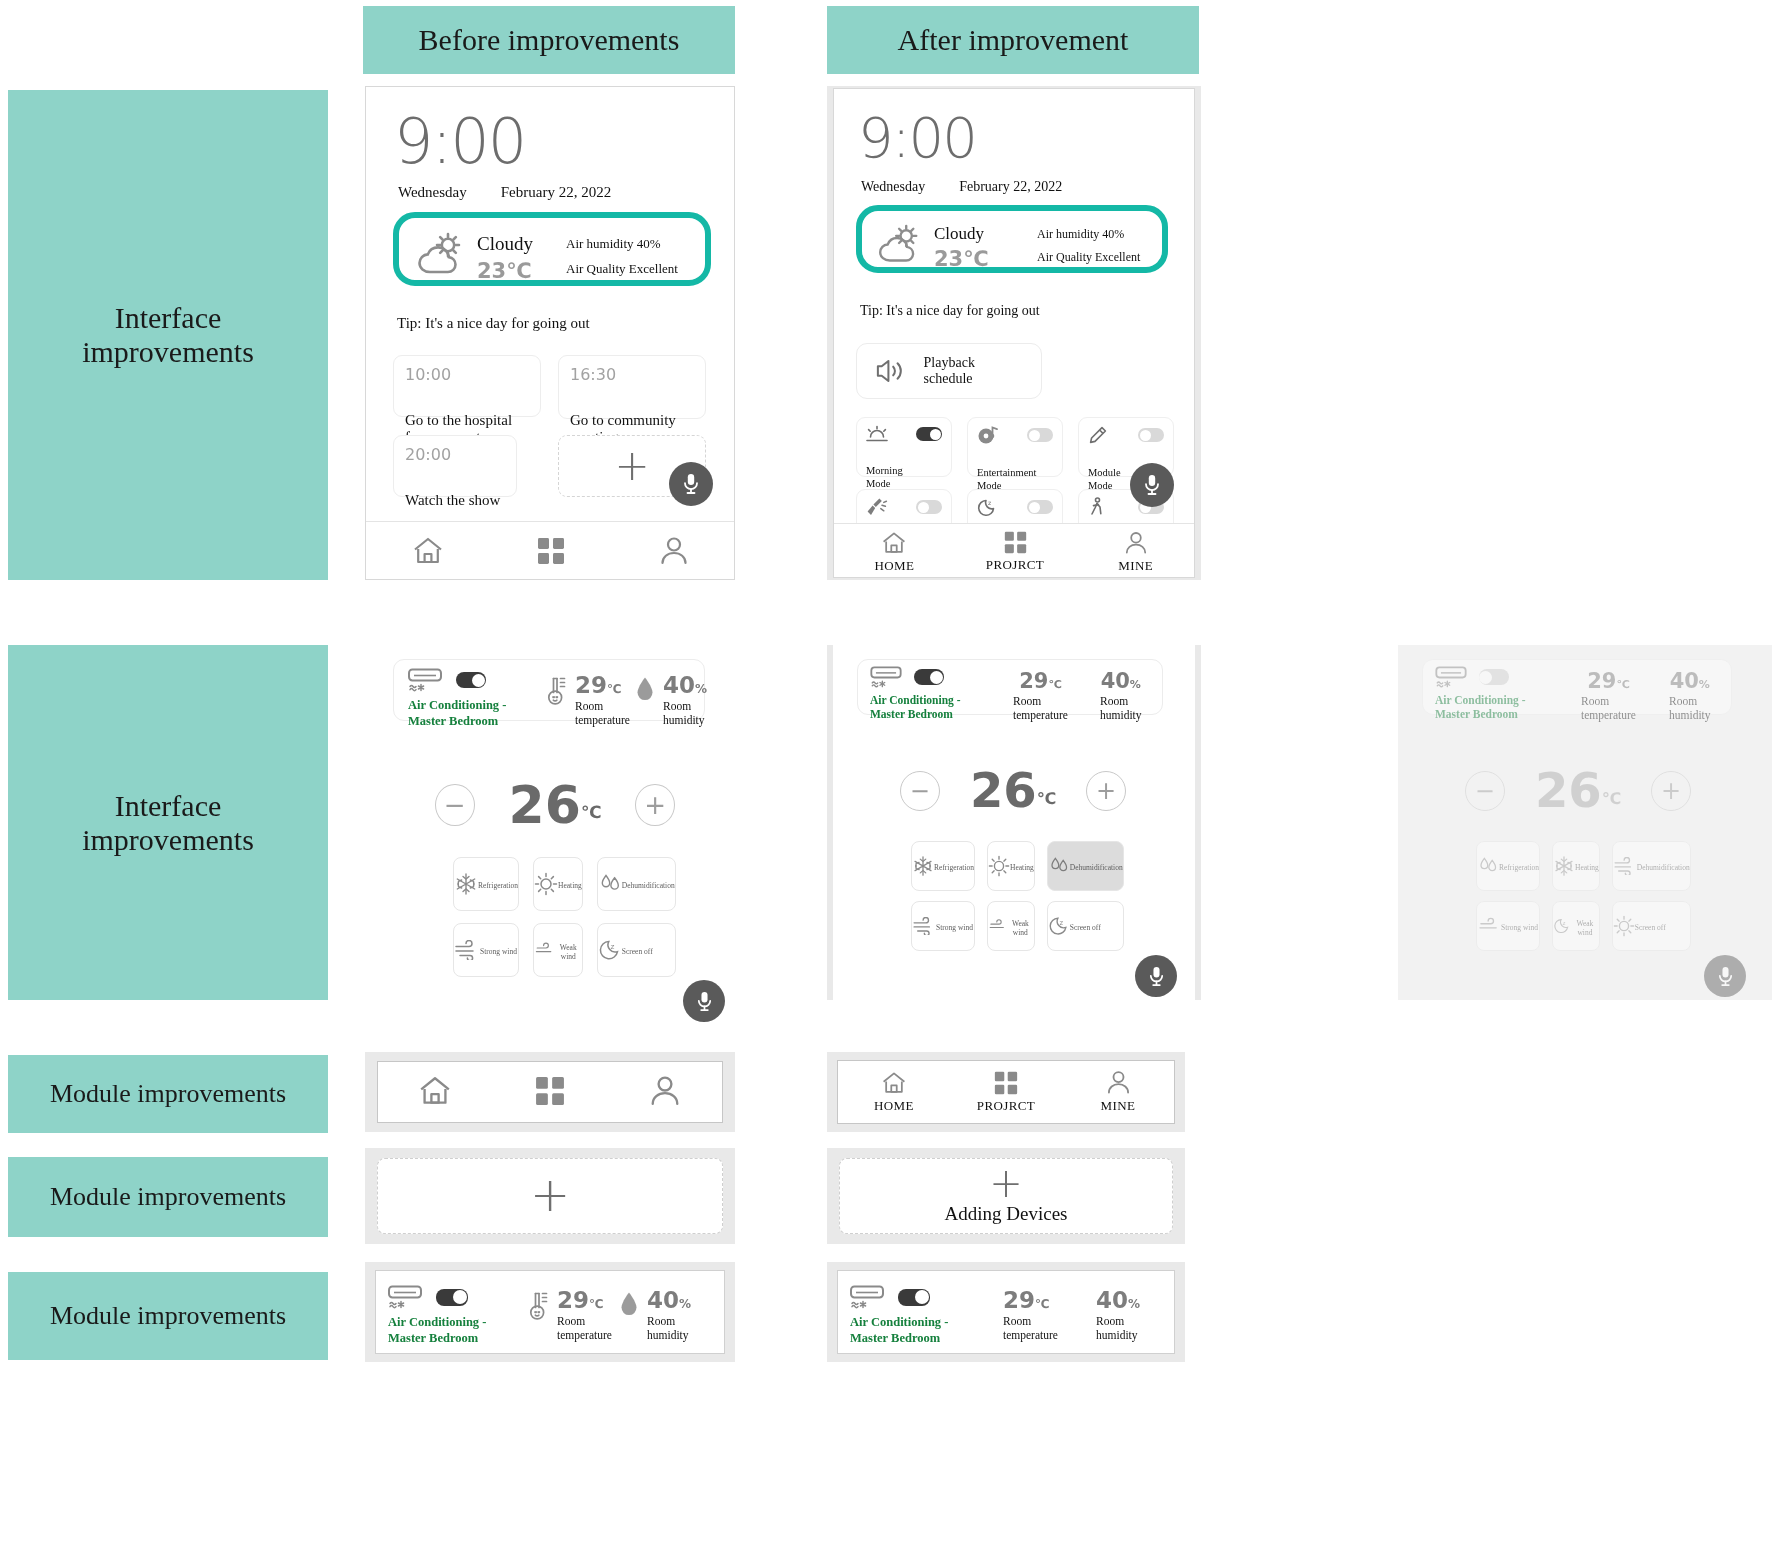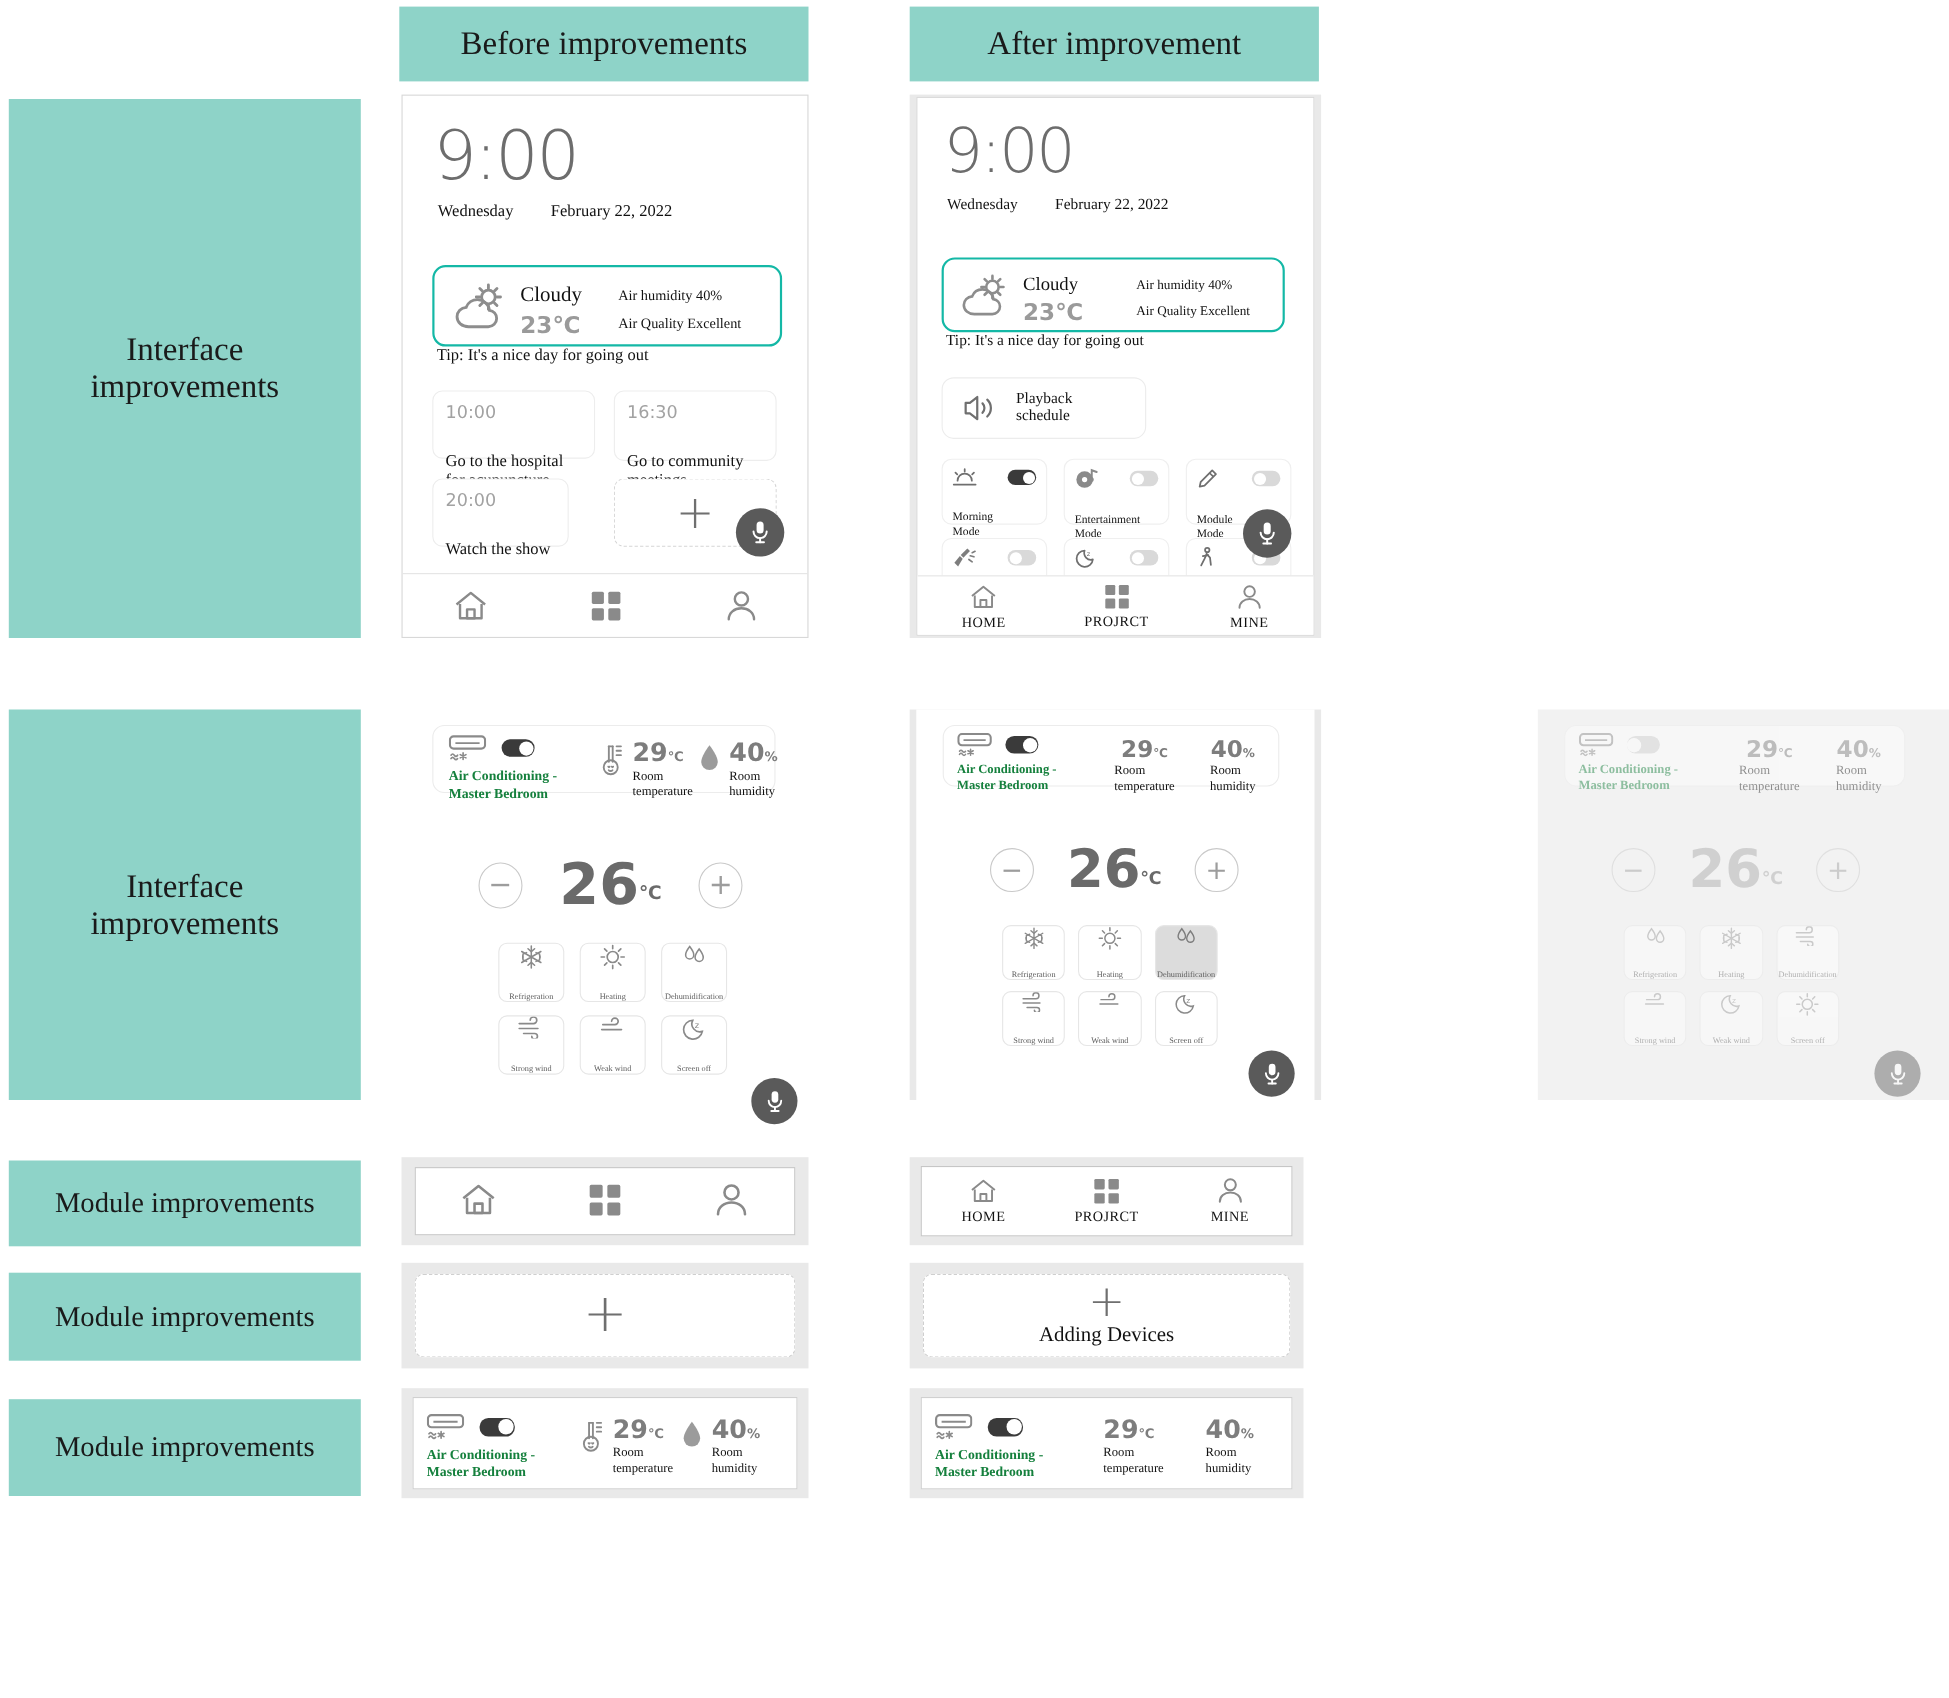--- a/index.html
+++ b/index.html
@@ -8,21 +8,21 @@
   .abs{position:absolute;}
   .teal{background:#8ed3c8;}
   .label-block{display:flex;align-items:center;justify-content:center;text-align:center;
      font-family:"Liberation Serif",serif;}
   .col-head{display:flex;align-items:center;justify-content:center;font-size:30px;}
 
   
   .phone{background:#fff;border:1px solid #d8d8d8;box-sizing:border-box;overflow:hidden;}
   .bigclock{font-family:"DejaVu Sans",sans-serif;font-weight:300;color:#6d6d6d;letter-spacing:-2px;}
   .datesrow{display:flex;gap:34px;font-size:15px;color:#111;}
-  .wcard{border:2px solid #14b8a6;border-radius:12px;display:flex;align-items:center;box-sizing:border-box;background:#fff;margin-top:29px;}
+  .wcard{border:6px solid #14b8a6;border-radius:22px;display:flex;align-items:center;box-sizing:border-box;background:#fff;}
   .wcond{font-size:19px;color:#111;line-height:1.05;}
   .wtemp{font-family:"DejaVu Sans",sans-serif;font-size:21px;color:#9a9a9a;font-weight:600;}
   .wmeta{font-size:13px;color:#111;line-height:1.9;}
   .tip{font-size:15px;color:#111;}
   .tcard{border:1px solid #ededed;border-radius:9px;box-sizing:border-box;background:#fff;padding:9px 11px;}
   .tcard .t{font-family:"DejaVu Sans",sans-serif;font-size:16px;color:#a2a2a2;}
   .tcard .d{font-size:15px;color:#111;margin-top:28px;}
   .addcard{border:1.5px dashed #d5d5d5;border-radius:9px;display:flex;align-items:center;justify-content:center;box-sizing:border-box;background:#fff;}
   .mic{border-radius:50%;background:#5a5a5a;display:flex;align-items:center;justify-content:center;}
   .navbar{border-top:1px solid #e4e4e4;display:flex;align-items:center;}
@@ -46,21 +46,21 @@
   
   .acwrap{background:#fff;box-sizing:border-box;}
   .acbar{border:1px solid #ececec;border-radius:11px;display:flex;align-items:center;box-sizing:border-box;background:#fff;}
   .acname{font-size:12.5px;color:#15803d;line-height:1.25;font-weight:bold;}
   .acval{font-family:"DejaVu Sans",sans-serif;font-weight:700;color:#7d7d7d;}
   .acsub{font-size:11.5px;color:#111;line-height:1.2;}
   .tempctl{display:flex;align-items:center;justify-content:center;}
   .circ{border:1.6px solid #c9c9c9;border-radius:50%;display:flex;align-items:center;justify-content:center;color:#9d9d9d;}
   .bigtemp{font-family:"DejaVu Sans",sans-serif;font-weight:600;color:#6a6a6a;}
   .modegrid{display:grid;grid-template-columns:repeat(3,1fr);}
-  .mbtn{border:1px solid #e6e6e6;border-radius:8px;display:flex;flex-direction:column;align-items:center;justify-content:space-between;box-sizing:border-box;background:#fff;}
+  .mbtn{border:1px solid #e6e6e6;border-radius:8px;display:flex;flex-direction:row;align-items:center;justify-content:flex-start;box-sizing:border-box;background:#fff;}
   .mbtn.sel{background:#dcdcdc;}
   .mbtn .cap{font-size:7.5px;color:#5d5d5d;margin-top:3px;text-align:center;}
   .faded{opacity:.45;}
 
   
   .modframe{background:#e9e9e9;box-sizing:border-box;display:flex;align-items:center;justify-content:center;}
   .modinner{background:#fff;border:1px solid #c6c6c6;box-sizing:border-box;width:100%;height:100%;display:flex;align-items:center;}
   .dashbox{background:#fff;border:1.5px dashed #cfcfcf;border-radius:8px;box-sizing:border-box;
            width:100%;height:100%;display:flex;flex-direction:column;align-items:center;justify-content:center;}
   .plus{color:#6f6f6f;font-family:"DejaVu Sans",sans-serif;font-weight:300;line-height:.8;}

